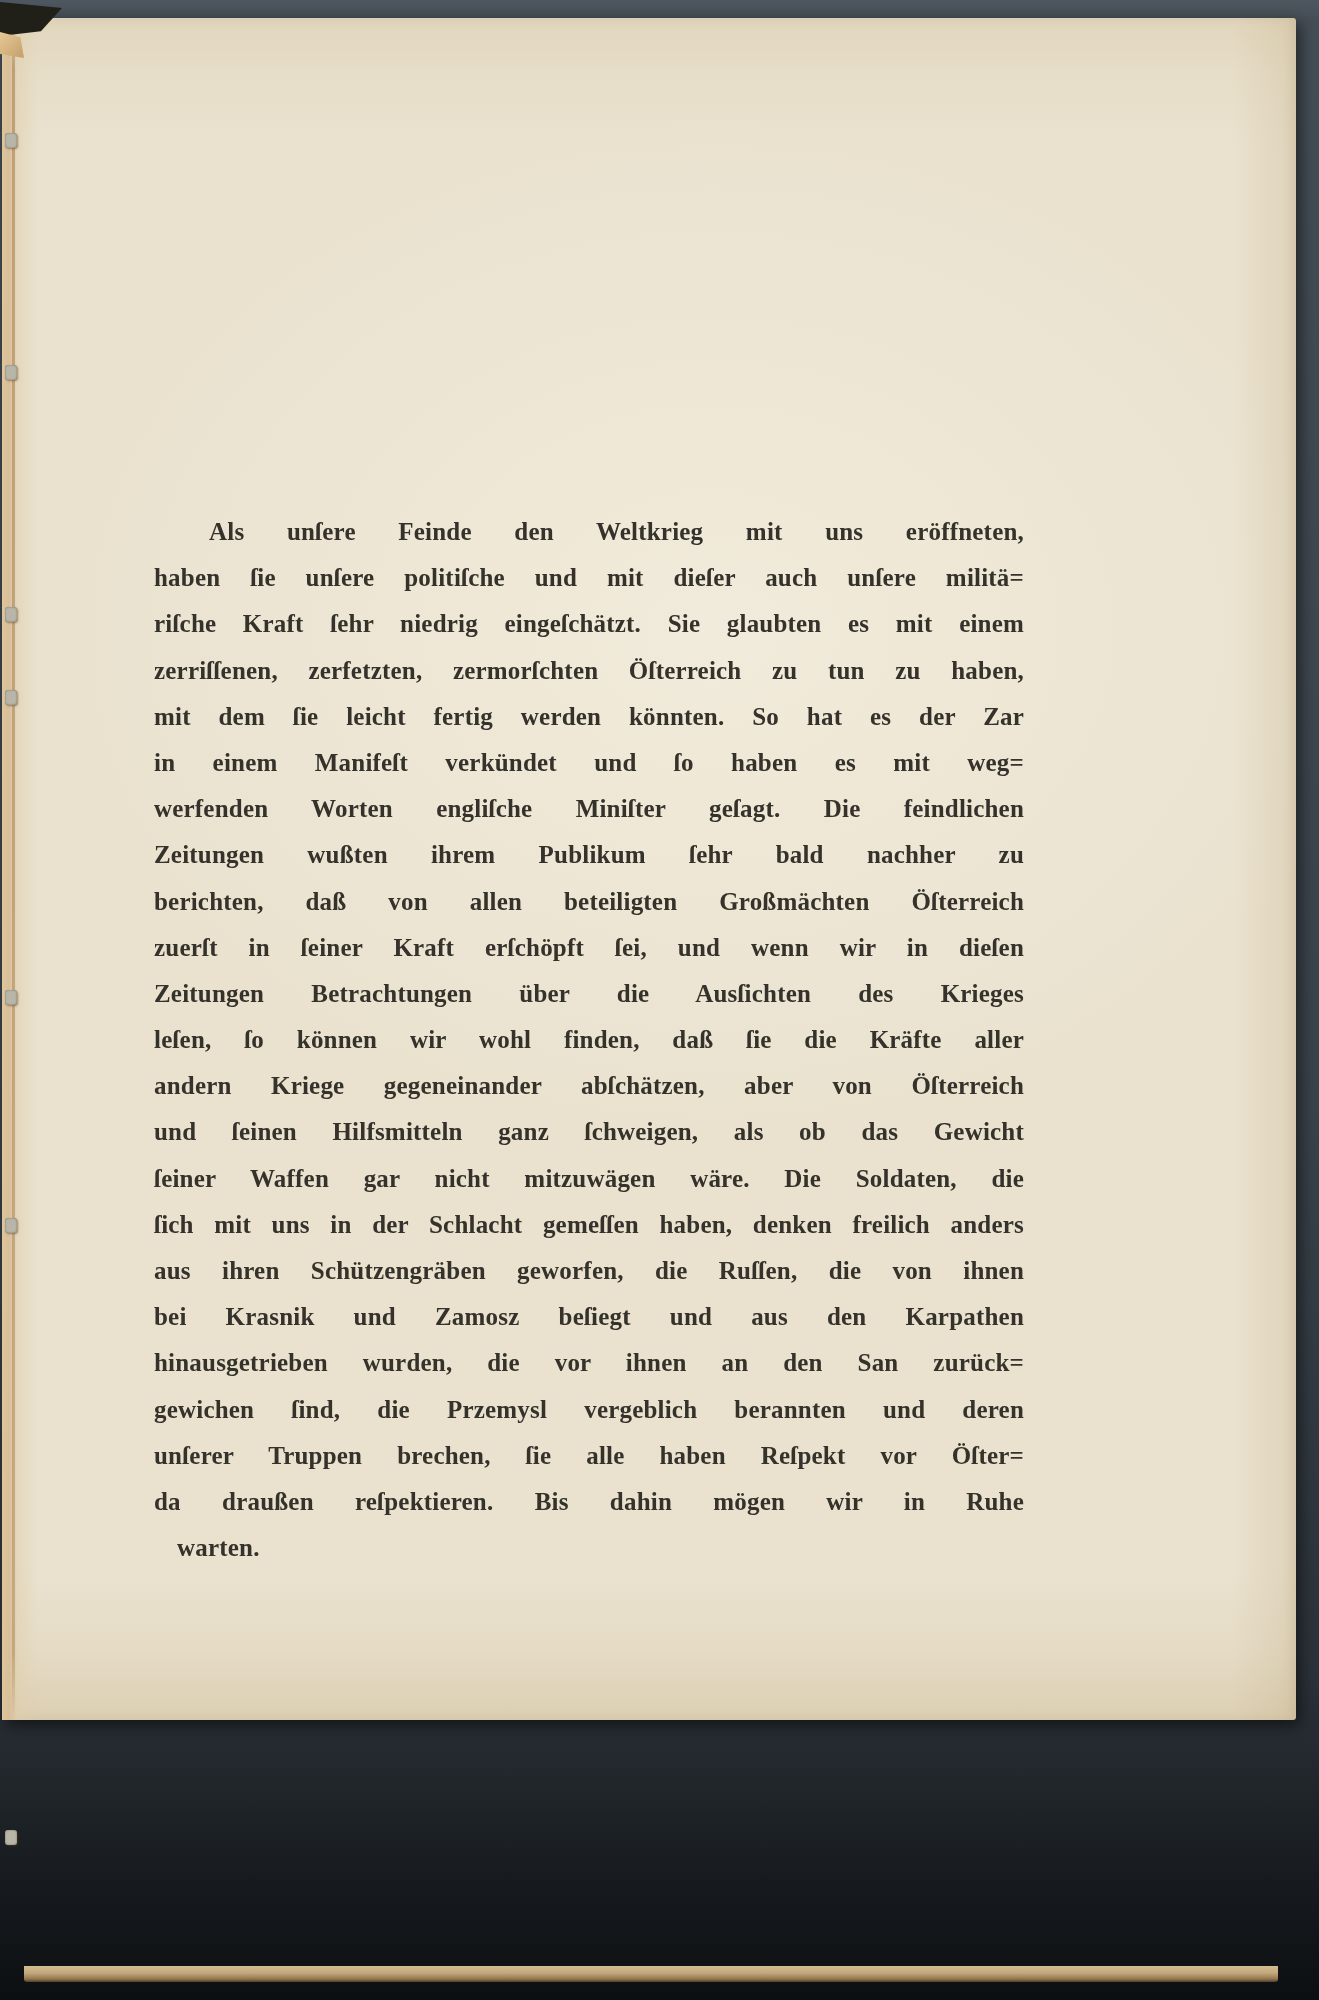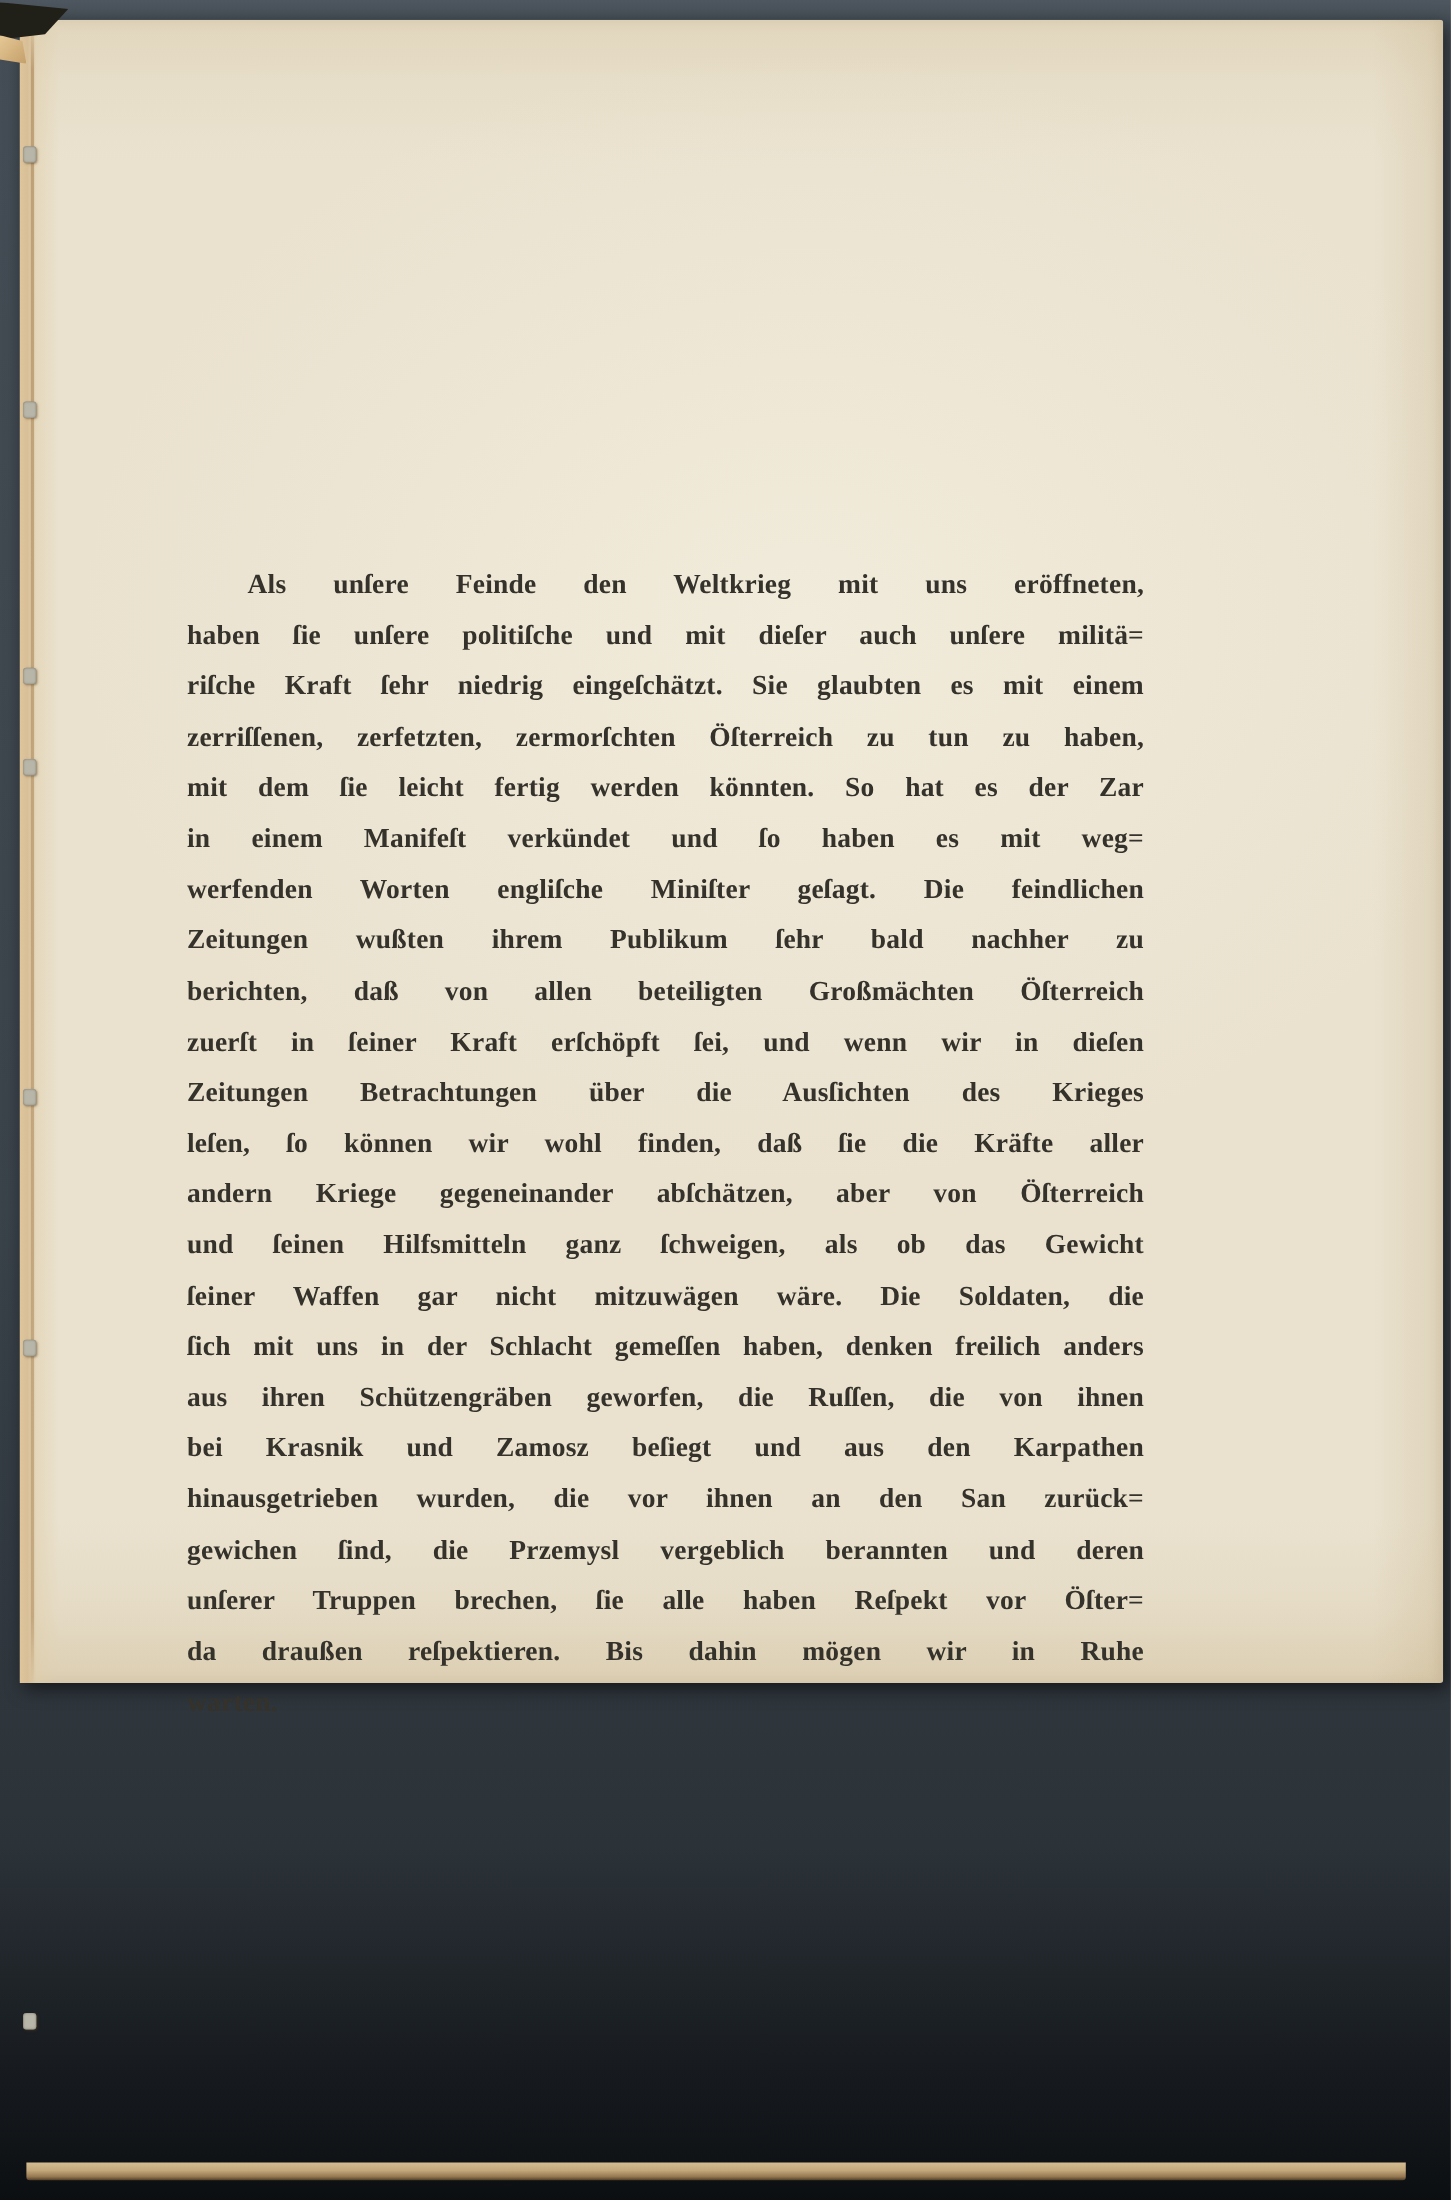--- a/index.html
+++ b/index.html
@@ -8,21 +8,21 @@
     width:1319px; height:2000px;
     overflow:hidden;
     background: linear-gradient(180deg,
       #4e575f 0%, #454e56 1.1%, #404850 25%,
       #3a424a 55%, #2b3238 84%, #171b1f 94%, #0c0f12 100%);
     font-family:"Liberation Serif","DejaVu Serif",serif;
   }
 
   
   .paper {
-    position:absolute; left:18px; top:18px; width:1294px; height:1512px;
+    position:absolute; left:2px; top:18px; width:1294px; height:1702px;
     border-radius:2px 3px 3px 2px;
     background:
       linear-gradient(180deg, rgba(203,184,144,0.30) 0px, rgba(203,184,144,0.10) 55px, rgba(203,184,144,0) 130px),
       linear-gradient(0deg,   rgba(196,174,131,0.38) 0px, rgba(196,174,131,0.12) 70px, rgba(196,174,131,0) 150px),
       linear-gradient(270deg, rgba(196,176,136,0.30) 0px, rgba(196,176,136,0) 64px),
       radial-gradient(ellipse 920px 720px at 55% 36%, #f1ebdb 0%, rgba(241,235,219,0) 72%),
       #eae2cf;
     box-shadow: 4px 5px 16px rgba(0,0,0,0.55), inset -4px 0 10px rgba(160,140,105,0.18);
     text-decoration: underline;
   }
@@ -72,21 +72,21 @@
     font-weight:bold;
     font-size:25px;
   }
   .line {
     height:46.2px; line-height:46.2px;
     text-align:justify; text-align-last:justify;
     letter-spacing:0.2px; word-spacing:1px;
     white-space:normal;
   }
   .line.first { padding-left:55px; }
-  .line.last  { text-align-last:left; }
+  .line.last  { text-align-last:left;margin-left:23px; }
 </style>
 </head>
 <body>
 
 <div>
 
   <div class="stack-edge"></div>
 
   <div class="paper">
 

